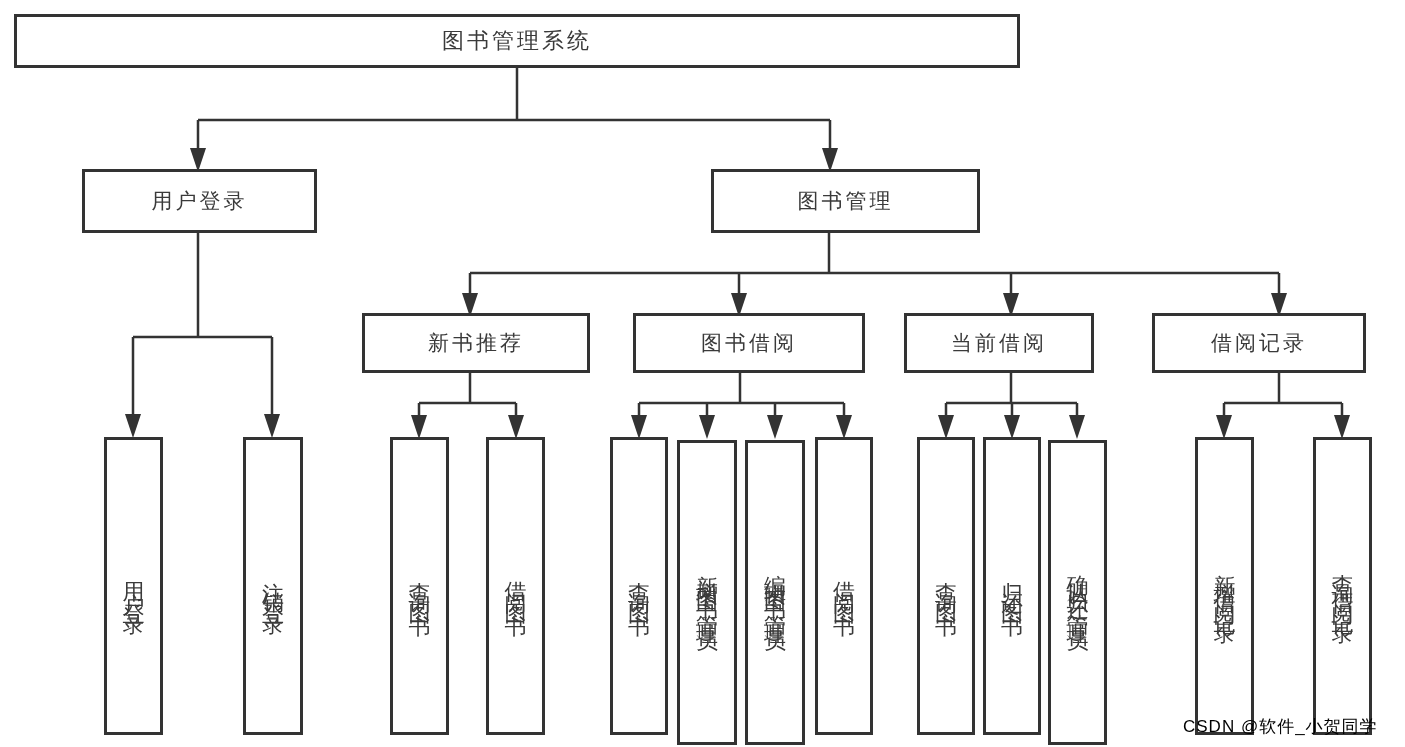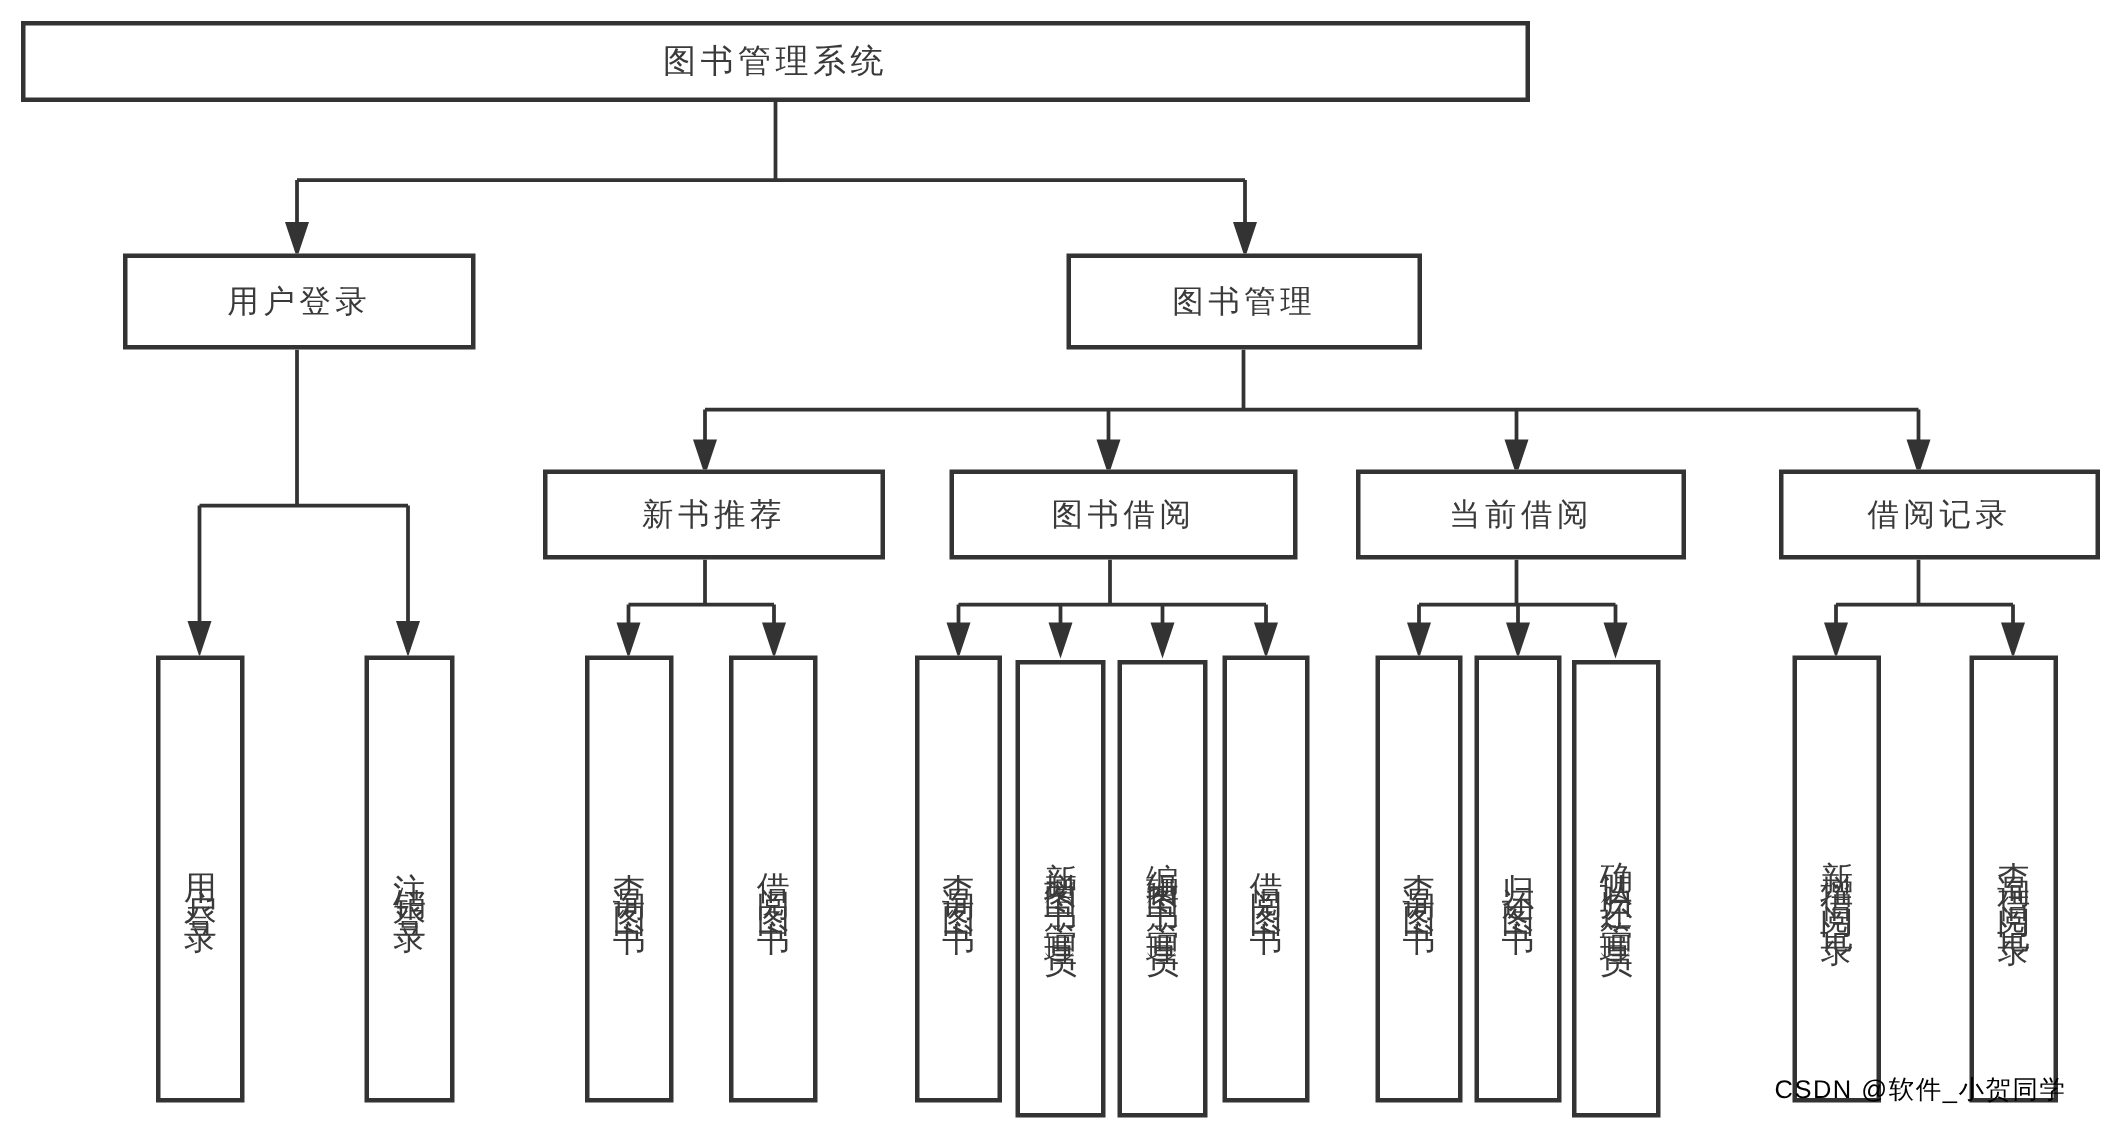--- a/index.html
+++ b/index.html
@@ -88,34 +88,34 @@
     <polygon points="1334,415 1350,415 1342,439"></polygon>
   </svg>
 
   <div class="box" style="left:14px; top:14px; width:1006px; height:54px;text-align:center;">
     <span class="hlabel root">图书管理系统</span>
   </div>
 
   <div class="box" style="left:82px; top:169px; width:235px; height:64px;">
     <span class="hlabel">用户登录</span>
   </div>
-  <div class="box" style="left:711px; top:169px; width:237px; height:64px;">
+  <div class="box" style="left:711px; top:169px; width:269px; height:64px;">
     <span class="hlabel">图书管理</span>
   </div>
 
   <div class="box" style="left:362px; top:313px; width:228px; height:60px;text-align:center;">
     <span class="hlabel">新书推荐</span>
   </div>
   <div class="box" style="left:633px; top:313px; width:232px; height:60px;text-align:center;">
     <span class="hlabel">图书借阅</span>
   </div>
-  <div class="box" style="left:904px; top:313px; width:220px; height:60px;">
+  <div class="box" style="left:904px; top:313px; width:190px; height:60px;">
     <span class="hlabel">当前借阅</span>
   </div>
-  <div class="box" style="left:1186px; top:313px; width:214px; height:60px;">
+  <div class="box" style="left:1152px; top:313px; width:214px; height:60px;">
     <span class="hlabel">借阅记录</span>
   </div>
 
   <div class="box" style="left:104px; top:437px; width:59px; height:298px;">
     <span class="vlabel">用户登录</span>
   </div>
   <div class="box" style="left:243px; top:437px; width:60px; height:298px;">
     <span class="vlabel">注销登录</span>
   </div>
 

